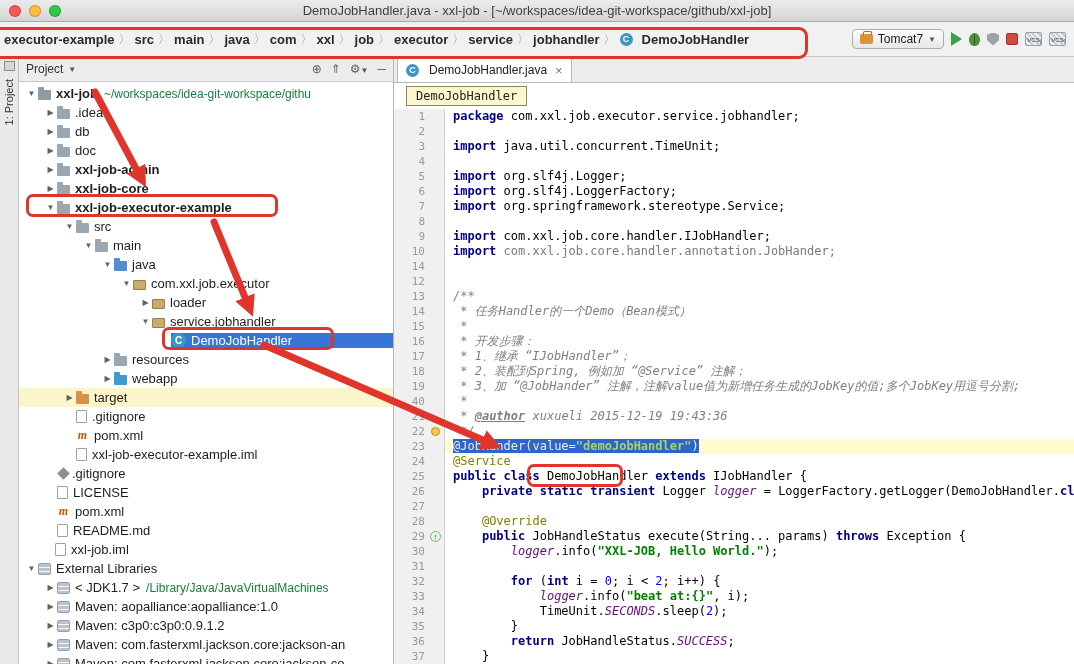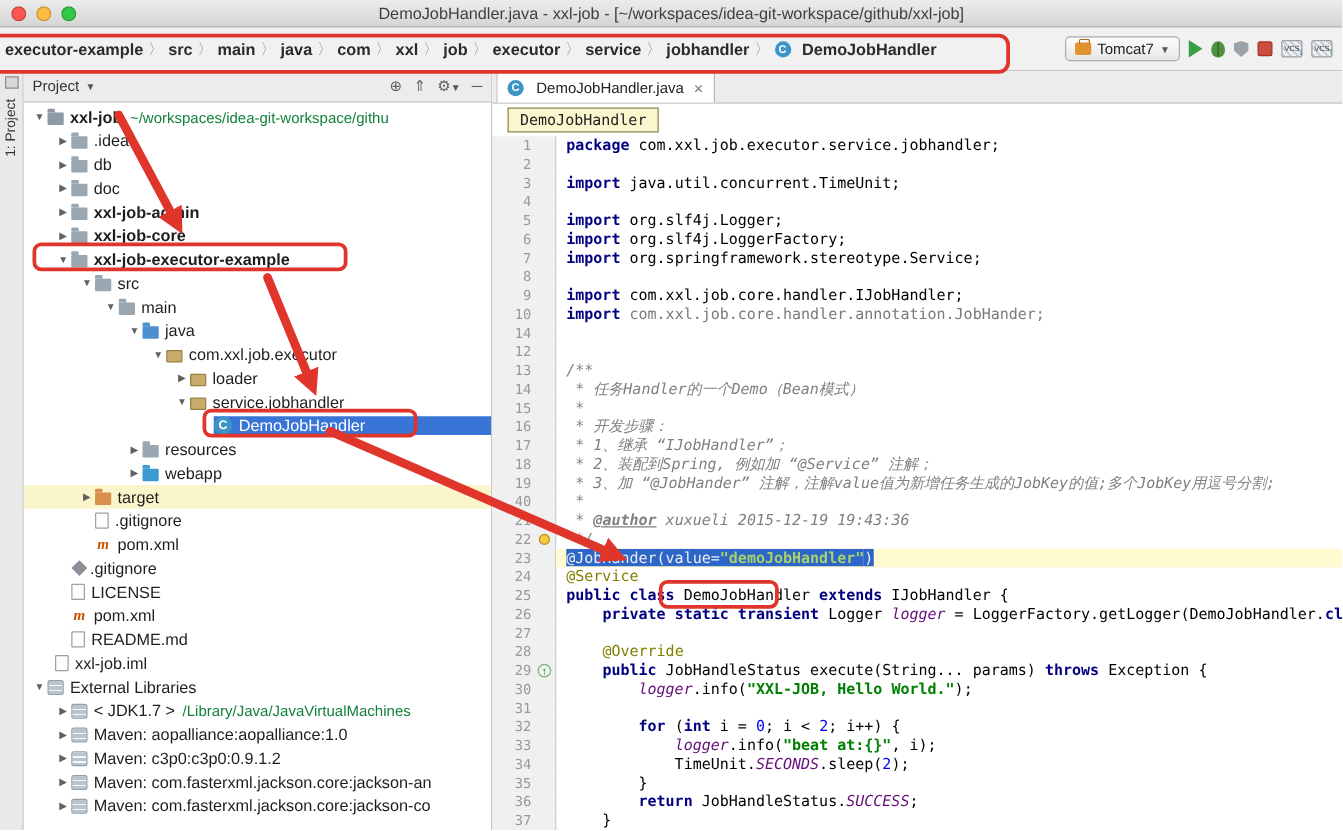--- a/index.html
+++ b/index.html
@@ -326,20 +326,27 @@
             <span class="tlab">.gitignore</span>
           </span>
         </div>
         <div class="trow" style="padding-left: 44px;">
           <span class="arr"></span>
           <span class="tcont">
             <span class="ic ic-maven">m</span>
             <span class="tlab">pom.xml</span>
           </span>
         </div>
+        <div class="trow" style="padding-left: 44px;">
+          <span class="arr"></span>
+          <span class="tcont">
+            <span class="ic ic-file"></span>
+            <span class="tlab">xxl-job-executor-example.iml</span>
+          </span>
+        </div>
         <div class="trow" style="padding-left: 25px;">
           <span class="arr"></span>
           <span class="tcont">
             <span class="ic ic-git"></span>
             <span class="tlab">.gitignore</span>
           </span>
         </div>
         <div class="trow" style="padding-left: 25px;">
           <span class="arr"></span>
           <span class="tcont">
@@ -354,21 +361,21 @@
             <span class="tlab">pom.xml</span>
           </span>
         </div>
         <div class="trow" style="padding-left: 25px;">
           <span class="arr"></span>
           <span class="tcont">
             <span class="ic ic-file"></span>
             <span class="tlab">README.md</span>
           </span>
         </div>
-        <div class="trow" style="padding-left: 12px;">
+        <div class="trow" style="padding-left: 23px;">
           <span class="arr"></span>
           <span class="tcont">
             <span class="ic ic-file"></span>
             <span class="tlab">xxl-job.iml</span>
           </span>
         </div>
         <div class="trow" style="padding-left: 6px;">
           <span class="arr">▼</span>
           <span class="tcont">
             <span class="ic ic-lib"></span>

